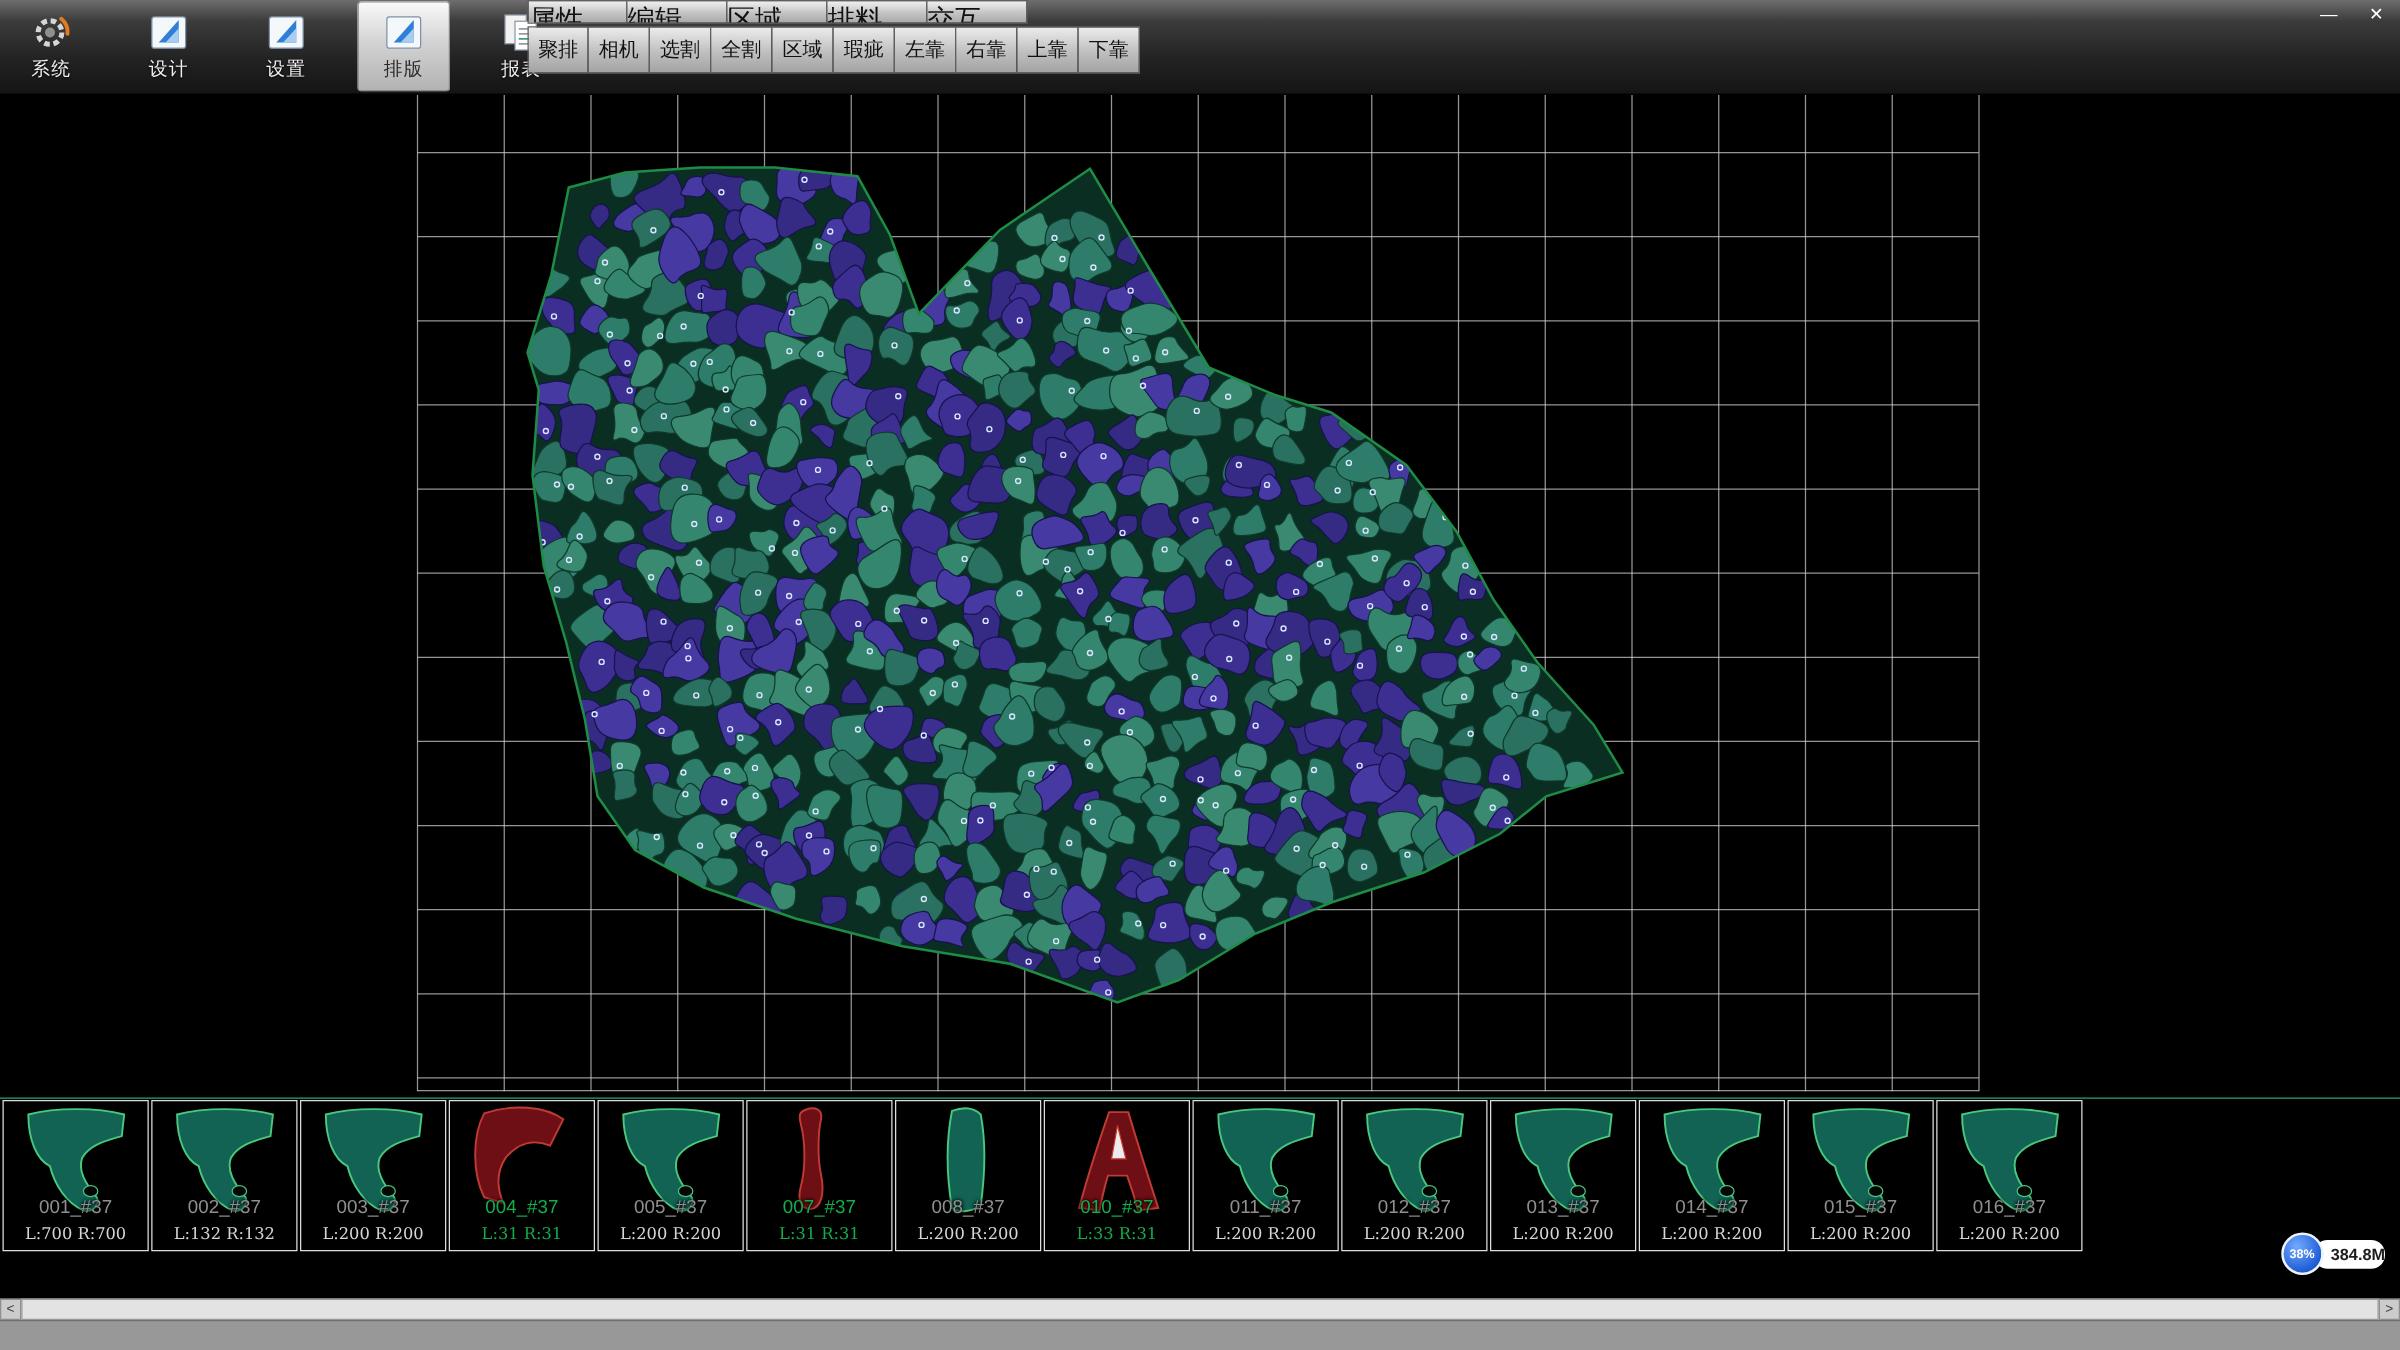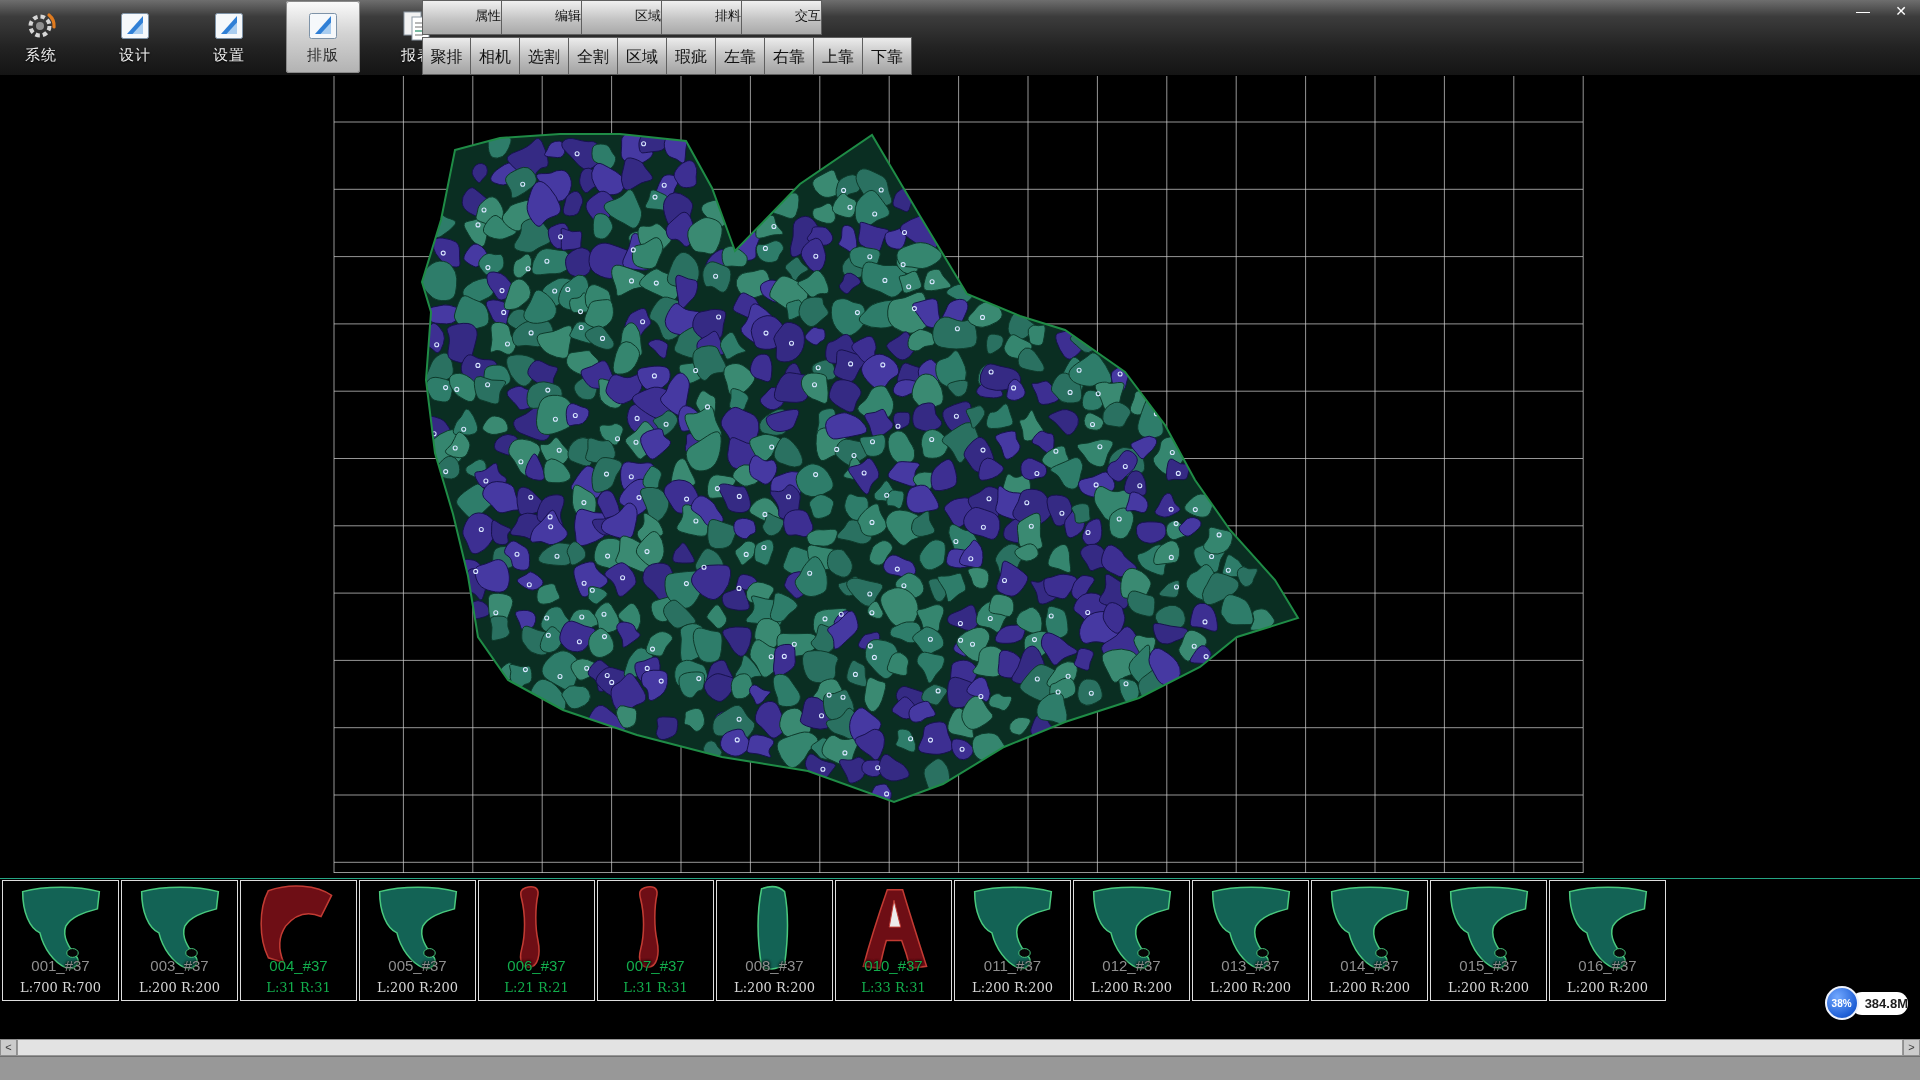--- a/index.html
+++ b/index.html
@@ -16,21 +16,21 @@
            justify-content:center;gap:3px;border-radius:3px;cursor:pointer;}
   .big-btn.selected{background:linear-gradient(180deg,#fbfbfb,#d3d3d3 45%,#b2b2b2);
                     box-shadow:0 0 0 1px #8a8a8a inset;}
   .big-icon{width:34px;height:34px;display:block;}
   .big-icon svg{width:100%;height:100%;}
   .big-label{font-size:15px;color:#f0f0f0;text-shadow:0 1px 2px #000;letter-spacing:1px;}
   .big-btn.selected .big-label{color:#2a2a2a;text-shadow:none;}
 
   .menus{position:absolute;left:422px;top:0;}
   .menu-tabs{display:flex;}
-  .menu-tab{width:80px;height:35px;line-height:30px;text-align:right;font-size:13px;color:#111;
+  .menu-tab{width:80px;height:19px;line-height:30px;text-align:left;font-size:22px;color:#111;
             background:linear-gradient(180deg,#f0f0f0,#c4c4c4 55%,#a9a9a9);
             border:1px solid #5f5f5f;border-left:none;cursor:pointer;overflow:hidden;}
   .menu-tab:first-child{border-left:1px solid #5f5f5f;}
   .tool-buttons{display:flex;margin-top:2px;}
   .tool-btn{width:49px;height:38px;line-height:37px;text-align:center;font-size:16px;color:#111;
             background:linear-gradient(180deg,#ececec,#bfbfbf 55%,#a3a3a3);
             border:1px solid #5f5f5f;border-left:none;cursor:pointer;overflow:hidden;}
   .tool-btn:first-child{border-left:1px solid #5f5f5f;}
 
   .win-controls{position:absolute;right:8px;top:3px;display:flex;gap:16px;}
@@ -940,44 +940,45 @@
           <ellipse cx="59" cy="73" rx="6" ry="4.6" fill="#060606" stroke="#49c97e" stroke-width="1"></ellipse>
         </svg>
         <div class="thumb-id">001_#37</div>
         <div class="thumb-lr">L:700 R:700</div>
       </div>
       <div class="thumb-cell teal">
         <svg class="thumb-svg" viewBox="0 0 94 96">
           <path d="M7,9 C30,3 64,3 87,9 L85,27 C70,31 58,35 52,45 C48,56 55,67 64,78 C67,84 61,91 53,89 C39,83 29,68 25,52 C14,47 7,30 7,9 Z" fill="#136355" stroke="#49c97e" stroke-width="1.6"></path>
           <ellipse cx="59" cy="73" rx="6" ry="4.6" fill="#060606" stroke="#49c97e" stroke-width="1"></ellipse>
         </svg>
+        <div class="thumb-id">002_#37</div>
+        <div class="thumb-lr">L:132 R:132</div>
+      </div>
+      <div class="thumb-cell teal">
+        <svg class="thumb-svg" viewBox="0 0 94 96">
+          <path d="M7,9 C30,3 64,3 87,9 L85,27 C70,31 58,35 52,45 C48,56 55,67 64,78 C67,84 61,91 53,89 C39,83 29,68 25,52 C14,47 7,30 7,9 Z" fill="#136355" stroke="#49c97e" stroke-width="1.6"></path>
+          <ellipse cx="59" cy="73" rx="6" ry="4.6" fill="#060606" stroke="#49c97e" stroke-width="1"></ellipse>
+        </svg>
         <div class="thumb-id">003_#37</div>
         <div class="thumb-lr">L:200 R:200</div>
       </div>
       <div class="thumb-cell red">
         <svg class="thumb-svg" viewBox="0 0 94 96">
           <path d="M15,8 C38,0 66,2 81,13 L70,35 C56,29 43,33 33,45 C25,57 25,69 31,83 L15,78 C5,58 5,27 15,8 Z" fill="#6e0e15" stroke="#c23b33" stroke-width="1.6"></path>
         </svg>
         <div class="thumb-id">004_#37</div>
         <div class="thumb-lr">L:31 R:31</div>
       </div>
       <div class="thumb-cell teal">
         <svg class="thumb-svg" viewBox="0 0 94 96">
           <path d="M7,9 C30,3 64,3 87,9 L85,27 C70,31 58,35 52,45 C48,56 55,67 64,78 C67,84 61,91 53,89 C39,83 29,68 25,52 C14,47 7,30 7,9 Z" fill="#136355" stroke="#49c97e" stroke-width="1.6"></path>
           <ellipse cx="59" cy="73" rx="6" ry="4.6" fill="#060606" stroke="#49c97e" stroke-width="1"></ellipse>
         </svg>
         <div class="thumb-id">005_#37</div>
         <div class="thumb-lr">L:200 R:200</div>
-      </div>
-      <div class="thumb-cell red">
-        <svg class="thumb-svg" viewBox="0 0 94 96">
-          <path d="M35,5 C43,2 49,5 48,12 C45,26 45,46 48,60 C51,75 48,87 39,88 C31,88 28,80 31,69 C35,54 35,33 31,17 C29,9 30,7 35,5 Z" fill="#6e0e15" stroke="#c23b33" stroke-width="1.6"></path>
-        </svg>
-        <div class="thumb-id">006_#37</div>
-        <div class="thumb-lr">L:21 R:21</div>
       </div>
       <div class="thumb-cell red">
         <svg class="thumb-svg" viewBox="0 0 94 96">
           <path d="M35,5 C43,2 49,5 48,12 C45,26 45,46 48,60 C51,75 48,87 39,88 C31,88 28,80 31,69 C35,54 35,33 31,17 C29,9 30,7 35,5 Z" fill="#6e0e15" stroke="#c23b33" stroke-width="1.6"></path>
         </svg>
         <div class="thumb-id">007_#37</div>
         <div class="thumb-lr">L:31 R:31</div>
       </div>
       <div class="thumb-cell teal">
         <svg class="thumb-svg" viewBox="0 0 94 96">

